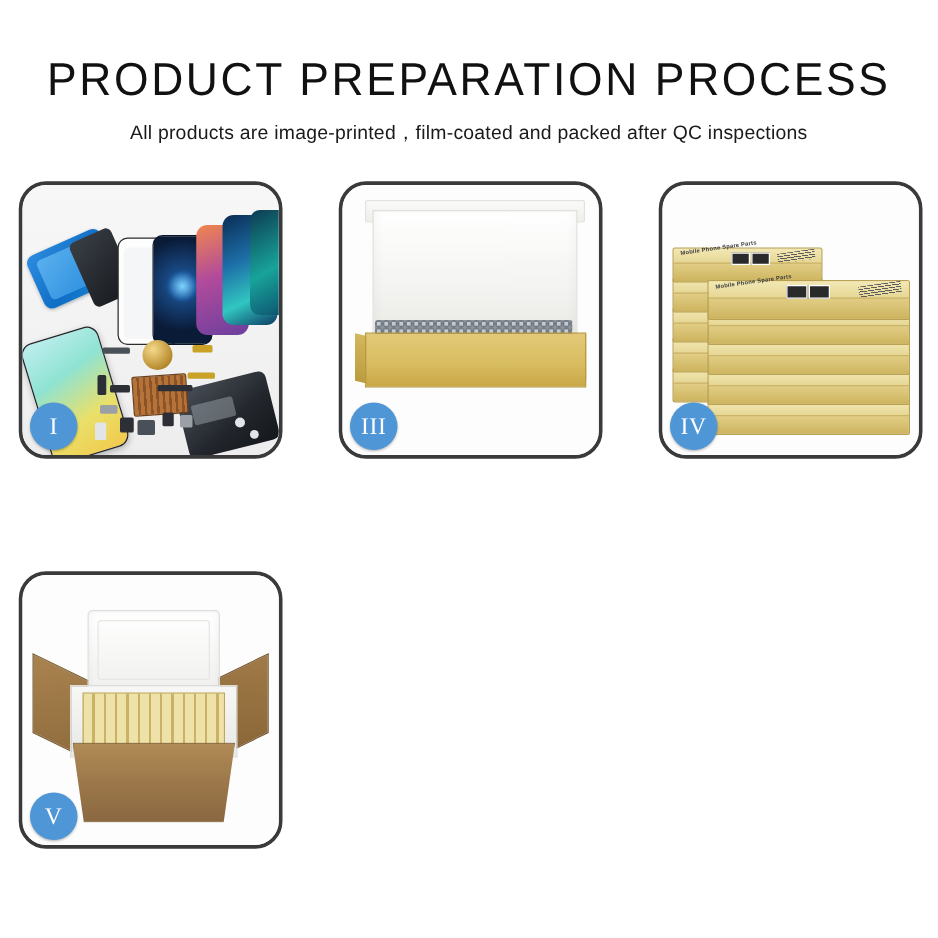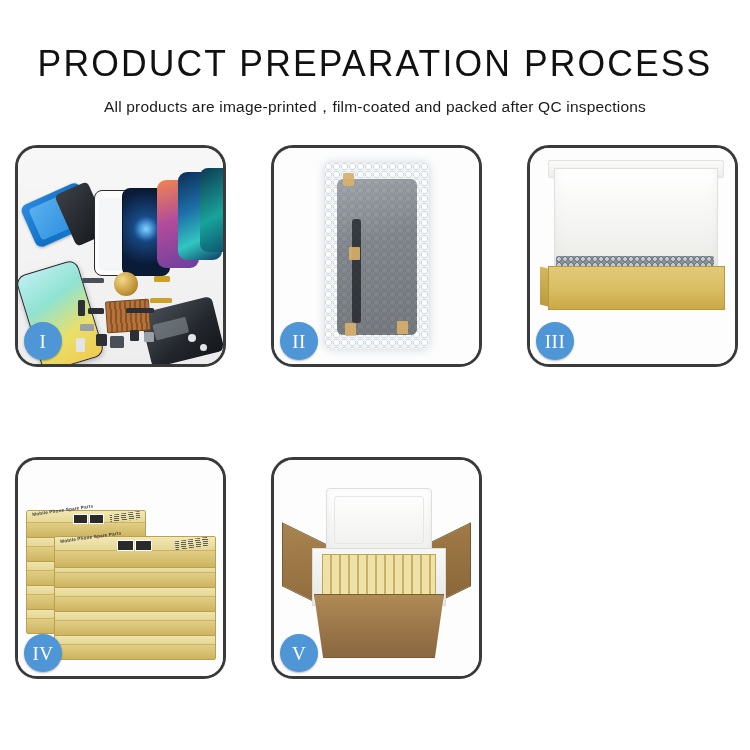--- a/index.html
+++ b/index.html
@@ -327,33 +327,20 @@
         <div class="sp" style="left:112px;top:182px;width:9px;height:11px;"></div>
         <div class="sp g" style="left:126px;top:184px;width:10px;height:10px;"></div>
         <div class="sp y" style="left:132px;top:150px;width:22px;height:5px;"></div>
         <div class="sp" style="left:108px;top:160px;width:28px;height:5px;"></div>
         <div class="sp w" style="left:170px;top:186px;width:8px;height:8px;border-radius:50%;"></div>
         <div class="sp w" style="left:182px;top:196px;width:7px;height:7px;border-radius:50%;"></div>
       </div>
       <div class="badge">I</div>
     </div>
 
-    <div class="card">
-      <div class="card-inner c2">
-        <div class="bubble-pack">
-          <div class="screen-in"></div>
-          <div class="flex-cable"></div>
-          <div class="tape" style="left:18px;top:10px;"></div>
-          <div class="tape" style="left:24px;top:84px;"></div>
-          <div class="tape" style="left:20px;top:160px;"></div>
-          <div class="tape" style="left:72px;top:158px;"></div>
-        </div>
-      </div>
-      <div class="badge">II</div>
-    </div>
 
     <div class="card">
       <div class="card-inner c3">
         <div class="box3-lid-tab"></div>
         <div class="box3-lid"></div>
         <div class="box3-side"></div>
         <div class="box3-side r"></div>
         <div class="box3-fill"></div>
         <div class="box3-body">
           

